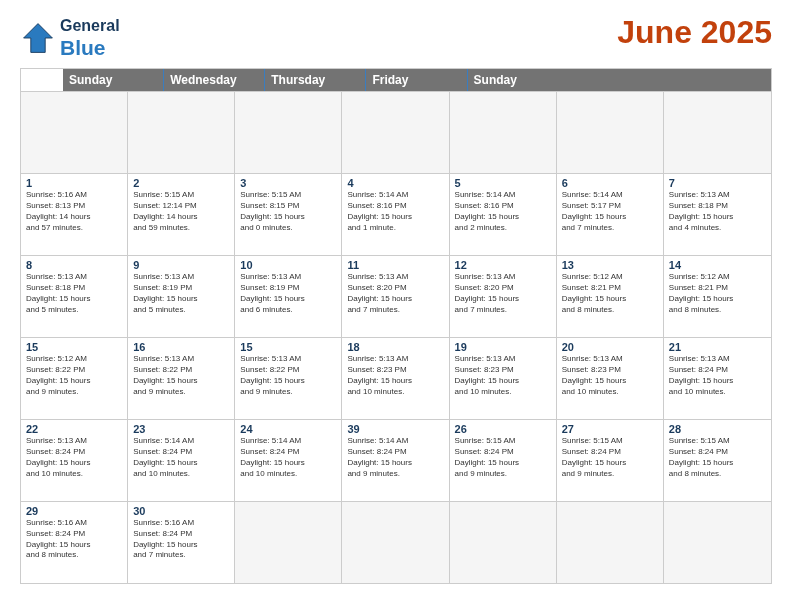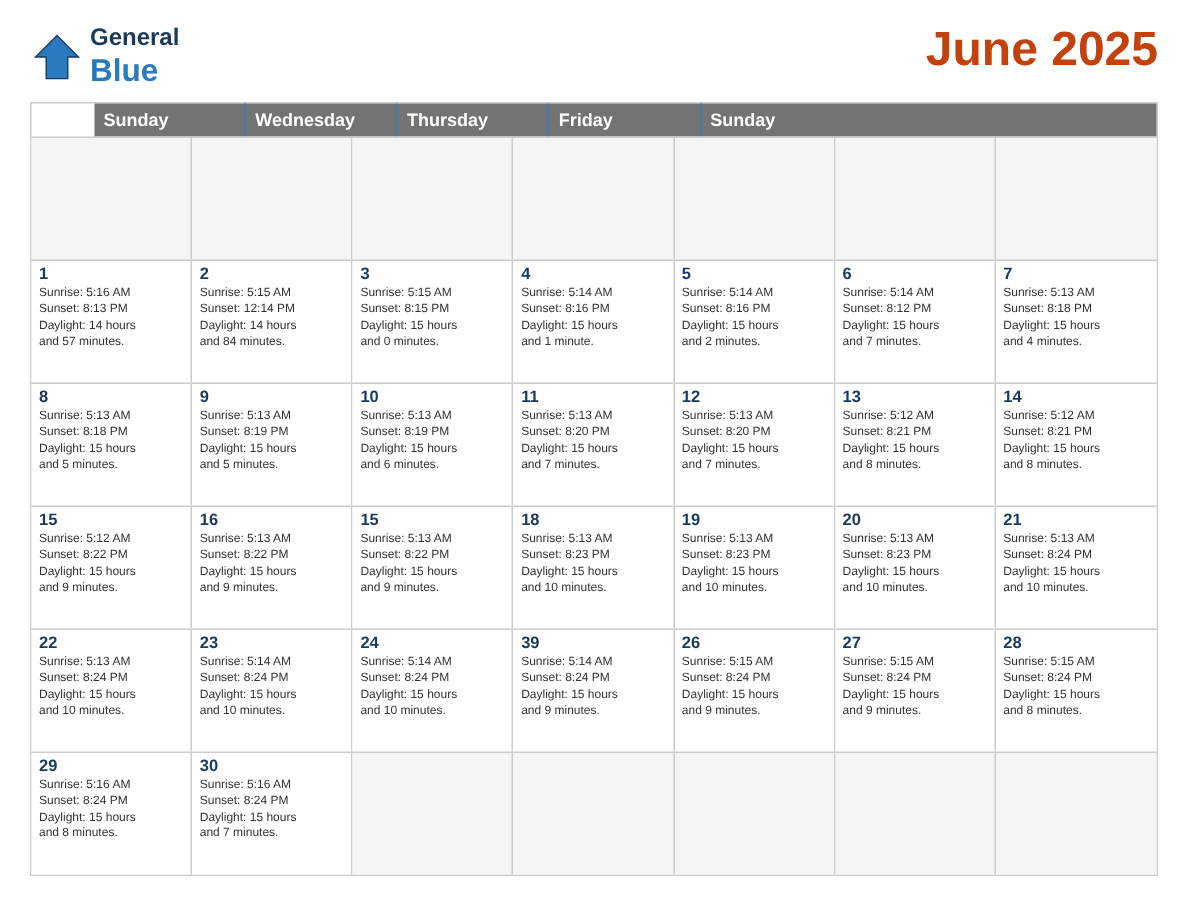--- a/index.html
+++ b/index.html
@@ -148,21 +148,21 @@
             <span class="cell-line">Sunrise: 5:16 AM</span>
             <span class="cell-line">Sunset: 8:13 PM</span>
             <span class="cell-line">Daylight: 14 hours</span>
             <span class="cell-line">and 57 minutes.</span>
           </div>
           <div class="cal-cell">
             <span class="day-num">2</span>
             <span class="cell-line">Sunrise: 5:15 AM</span>
             <span class="cell-line">Sunset: 12:14 PM</span>
             <span class="cell-line">Daylight: 14 hours</span>
-            <span class="cell-line">and 84 minutes.</span>
+            <span class="cell-line">and 59 minutes.</span>
           </div>
           <div class="cal-cell">
             <span class="day-num">3</span>
             <span class="cell-line">Sunrise: 5:15 AM</span>
             <span class="cell-line">Sunset: 8:15 PM</span>
             <span class="cell-line">Daylight: 15 hours</span>
             <span class="cell-line">and 0 minutes.</span>
           </div>
           <div class="cal-cell">
             <span class="day-num">4</span>
@@ -174,21 +174,21 @@
           <div class="cal-cell">
             <span class="day-num">5</span>
             <span class="cell-line">Sunrise: 5:14 AM</span>
             <span class="cell-line">Sunset: 8:16 PM</span>
             <span class="cell-line">Daylight: 15 hours</span>
             <span class="cell-line">and 2 minutes.</span>
           </div>
           <div class="cal-cell">
             <span class="day-num">6</span>
             <span class="cell-line">Sunrise: 5:14 AM</span>
-            <span class="cell-line">Sunset: 8:12 PM</span>
+            <span class="cell-line">Sunset: 5:17 PM</span>
             <span class="cell-line">Daylight: 15 hours</span>
             <span class="cell-line">and 7 minutes.</span>
           </div>
           <div class="cal-cell">
             <span class="day-num">7</span>
             <span class="cell-line">Sunrise: 5:13 AM</span>
             <span class="cell-line">Sunset: 8:18 PM</span>
             <span class="cell-line">Daylight: 15 hours</span>
             <span class="cell-line">and 4 minutes.</span>
           </div>

